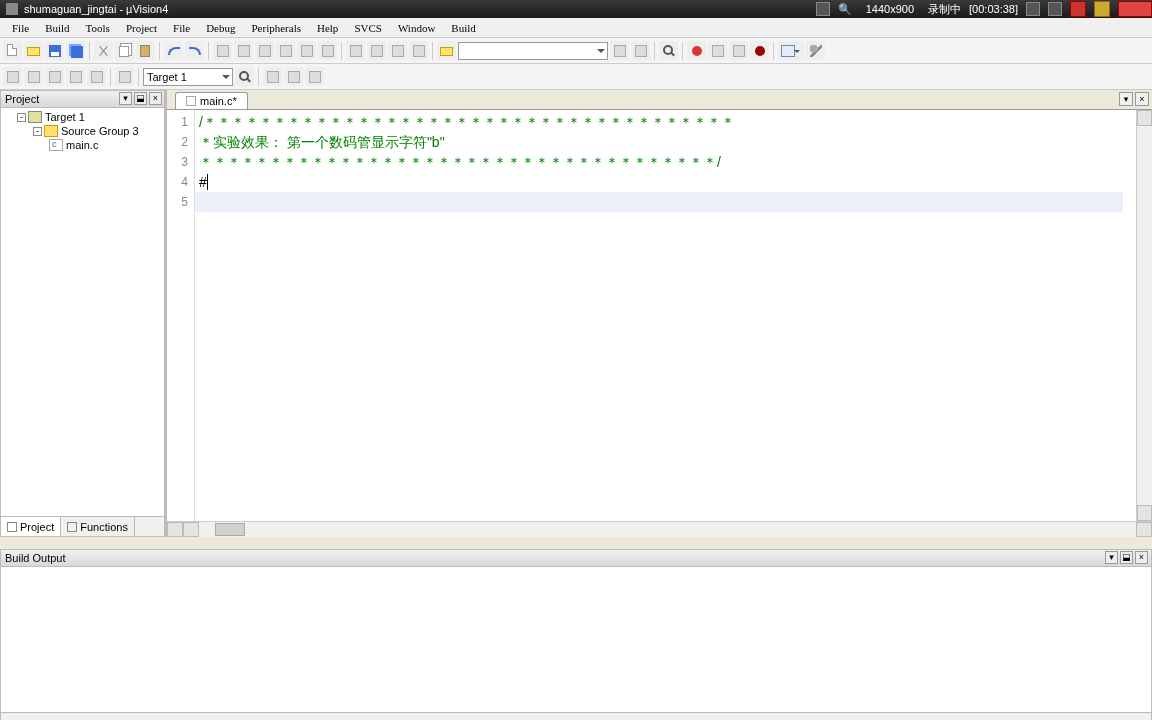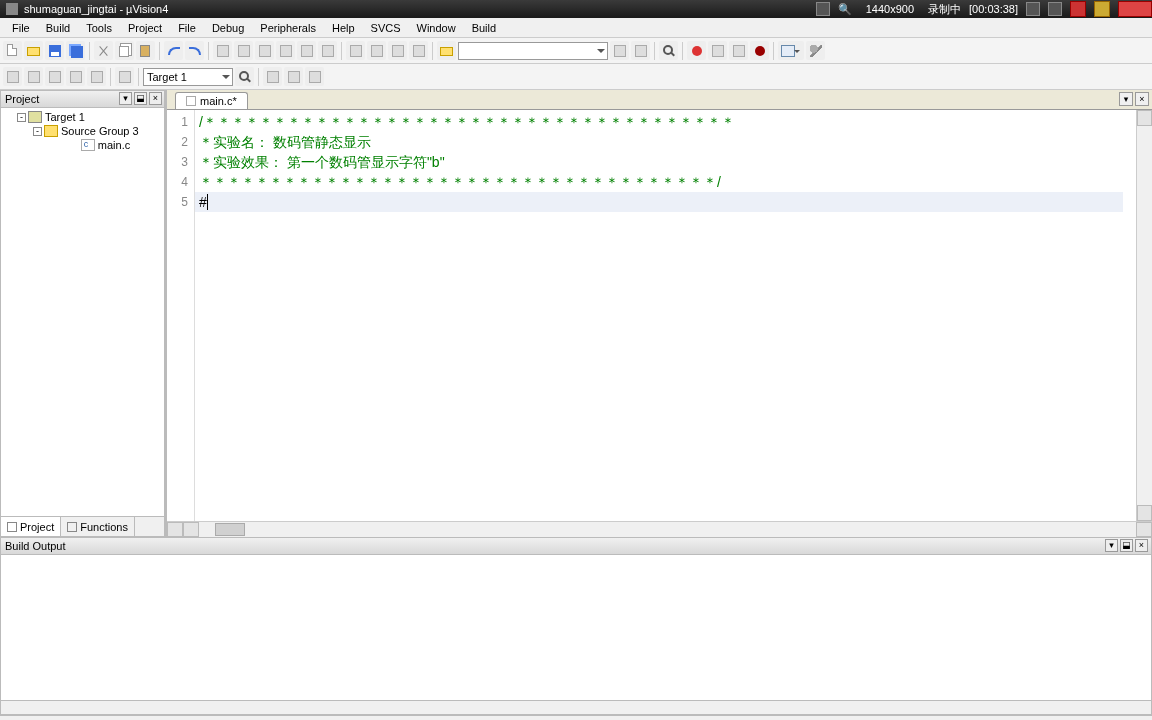--- a/index.html
+++ b/index.html
@@ -6,21 +6,21 @@
 html, body { width: 1152px; height: 720px; overflow: hidden; background: #ece9d8; }
 .titlebar { height: 18px; background: linear-gradient(#3a3a3a, #1a1a1a); color: #fff; display: flex; align-items: center; font-size: 11px; padding-left: 6px; position: relative; }
 .titlebar .icon { width: 12px; height: 12px; background: #888; margin-right: 6px; }
 .titlebar .right { position: absolute; right: 0; top: 0; height: 100%; display: flex; align-items: center; gap: 8px; color: #fff; font-size: 11px; }
 .titlebar .right .res, .titlebar .right .rec { padding: 0 6px; }
 .titlebar .right .cap-icon, .titlebar .right .cam-icon { width: 14px; height: 14px; background: #555; border:1px solid #888; }
 .titlebar .right .rec-ctrl { width: 16px; height: 16px; background: #c33; border:1px solid #900; }
 .titlebar .right .paus-ctrl { width: 16px; height: 16px; background: #ca3; border:1px solid #960; }
 .titlebar .right .close-ctrl { width: 34px; height: 16px; background: #d44; border:1px solid #900; }
 .menubar { height: 20px; background: #f0f0f0; border-bottom: 1px solid #ccc; display: flex; align-items: center; font-size: 11px; padding-left: 4px; }
-.menubar span { padding: 2px 8px; cursor: default; }
+.menubar span { padding: 2px 8px; cursor: default; font-family: Liberation Serif, serif; }
 .toolbar { height: 26px; background: #f4f4f4; border-bottom: 1px solid #ccc; display: flex; align-items: center; padding-left: 3px; gap: 2px; }
 .toolbar2 { height: 26px; background: #f4f4f4; border-bottom: 1px solid #ccc; display: flex; align-items: center; padding-left: 3px; gap: 2px; }
 .tbtn { width: 19px; height: 19px; border: 1px solid transparent; background: #eee; border-radius: 2px; position: relative; }
 .tbtn.sep { width: 1px; height: 18px; background: #ccc; border: none; margin: 0 2px; border-radius: 0; }
 .tbtn .g { position: absolute; }
 .tbtn.new .g { width:10px; height:12px; border:1px solid #999; left:3px; top:2px; background:#fff;}
 .tbtn.new .g::after{content:"";position:absolute;right:-1px;top:-1px;width:4px;height:4px;background:#eee;border-left:1px solid #999;border-bottom:1px solid #999;}
 .tbtn.open .g { width:13px; height:9px; border:1px solid #c9a000; left:2px; top:5px; background:#ffe070;}
 .tbtn.save .g { width:12px; height:12px; background:#3a6edb; left:3px; top:3px;}
 .tbtn.save .g::after{content:"";position:absolute;left:2px;bottom:1px;width:8px;height:4px;background:#fff;}
@@ -44,21 +44,21 @@
 .combo { width: 90px; height: 18px; border: 1px solid #999; background: #fff; font-size: 11px; padding: 0 3px; line-height: 16px; position: relative; }
 .combo.wide{width:150px;}
 .combo::after{content:"";position:absolute;right:2px;top:6px;border:4px solid transparent;border-top-color:#555;}
 .mainrow { display: flex; height: 447px; }
 .project-panel { width: 167px; display: flex; flex-direction: column; border-right: 2px solid #bbb; }
 .panel-title { height: 18px; background: linear-gradient(#f0f0f0,#d8d8d8); border: 1px solid #bbb; font-size: 11px; display: flex; align-items: center; padding-left: 4px; position: relative; }
 .panel-title .ctrls{position:absolute;right:2px;top:1px;display:flex;gap:2px;}
 .panel-title .ctrls span{width:13px;height:13px;border:1px solid #999;background:#eee;font-size:9px;text-align:center;line-height:11px;}
 .project-tree { flex: 1; background: #fff; border: 1px solid #bbb; border-top: none; padding: 2px; font-size: 11px; overflow: auto; }
 .tree-item { display: flex; align-items: center; padding: 1px 0; white-space: nowrap; }
-.tree-item.d1{padding-left:14px;} .tree-item.d2{padding-left:30px;} .tree-item.d3{padding-left:46px;justify-content:center;}
+.tree-item.d1{padding-left:14px;} .tree-item.d2{padding-left:30px;} .tree-item.d3{padding-left:46px;}
 .exp{width:9px;height:9px;border:1px solid #888;margin-right:2px;text-align:center;line-height:7px;font-size:9px;}
 .ticon{width:14px;height:12px;margin-right:3px;}
 .ticon.tgt{background:#e0e0a0;border:1px solid #888;}
 .ticon.fld{background:#ffe070;border:1px solid #c9a000;}
 .ticon.c{background:#fff;border:1px solid #aaa;position:relative;}
 .ticon.c::after{content:"c";position:absolute;left:2px;top:-1px;font-size:9px;color:#36a;}
 .panel-tabs { height: 20px; border: 1px solid #bbb; border-top: none; background: #f0f0f0; display: flex; font-size: 11px; }
 .panel-tabs .tab { padding: 2px 6px; border-right: 1px solid #bbb; display: flex; align-items: center; gap: 3px; }
 .panel-tabs .tab.active{background:#fff;}
 .panel-tabs .tab .ic{width:10px;height:10px;border:1px solid #888;}
@@ -78,21 +78,21 @@
 .code .lines{position:relative;z-index:1;}
 .cursor{border-right:1px solid #000; animation:blink 1s infinite;}
 @keyframes blink{50%{border-color:transparent;}}
 .vscroll{width:16px;background:#f0f0f0;border-left:1px solid #ccc;position:relative;}
 .vscroll .up,.vscroll .dn{height:16px;background:#e4e4e4;border:1px solid #bbb;position:absolute;left:0;right:0;}
 .vscroll .up{top:0;} .vscroll .dn{bottom:0;}
 .hscroll{height:16px;background:#f0f0f0;border-top:1px solid #ccc;display:flex;}
 .hscroll .lf,.hscroll .rt{width:16px;background:#e4e4e4;border:1px solid #bbb;}
 .hscroll .track{flex:1;position:relative;}
 .hscroll .thumb{position:absolute;left:16px;top:1px;width:30px;height:13px;background:#d0d0d0;border:1px solid #aaa;}
-.build-output-title { height: 18px; background: linear-gradient(#f0f0f0,#d8d8d8); border: 1px solid #bbb; font-size: 11px; display:flex; align-items:center; padding-left:4px; position:relative;}
+.build-output-title { height: 18px; background: linear-gradient(#f0f0f0,#d8d8d8); border: 1px solid #bbb; font-size: 11px; display:flex; align-items:center; padding-left:4px; position:relative;margin-top:12px;}
 .build-output-title .ctrls{position:absolute;right:3px;top:1px;display:flex;gap:2px;}
 .build-output-title .ctrls span{width:13px;height:13px;border:1px solid #999;background:#eee;font-size:9px;text-align:center;line-height:11px;}
 .build-output { height: 146px; background: #fff; border: 1px solid #bbb; border-top:none;}
 .bottom-scroll{height:14px;background:#f0f0f0;border:1px solid #bbb;border-top:none;}
 .statusbar { height: 19px; background: #f0f0f0; border-top: 1px solid #bbb; display: flex; align-items: center; font-size: 11px; position:relative;}
 .statusbar .sim{position:absolute;left:760px;color:#0a0;}
 .statusbar .pos{position:absolute;right:170px;}
 .statusbar .ind{position:absolute;right:6px;letter-spacing:0.5px;}
 </style>
 </head>
@@ -319,21 +319,20 @@
         <div>1</div>
         <div>2</div>
         <div>3</div>
         <div>4</div>
         <div>5</div>
       </div>
       <div class="code">
         <div class="hl"></div>
         <div class="lines">
         <div class="line comment">/＊＊＊＊＊＊＊＊＊＊＊＊＊＊＊＊＊＊＊＊＊＊＊＊＊＊＊＊＊＊＊＊＊＊＊＊＊＊</div>
-        <div class="line comment">＊实验名： 数码管静态显示</div>
         <div class="line comment">＊实验效果： 第一个数码管显示字符"b"</div>
         <div class="line comment">＊＊＊＊＊＊＊＊＊＊＊＊＊＊＊＊＊＊＊＊＊＊＊＊＊＊＊＊＊＊＊＊＊＊＊＊＊/</div>
         <div class="line"><span>#</span><span class="cursor"></span></div>
         </div>
       </div>
       <div class="vscroll">
         <div class="up"></div>
         <div class="dn"></div>
       </div>
     </div>

